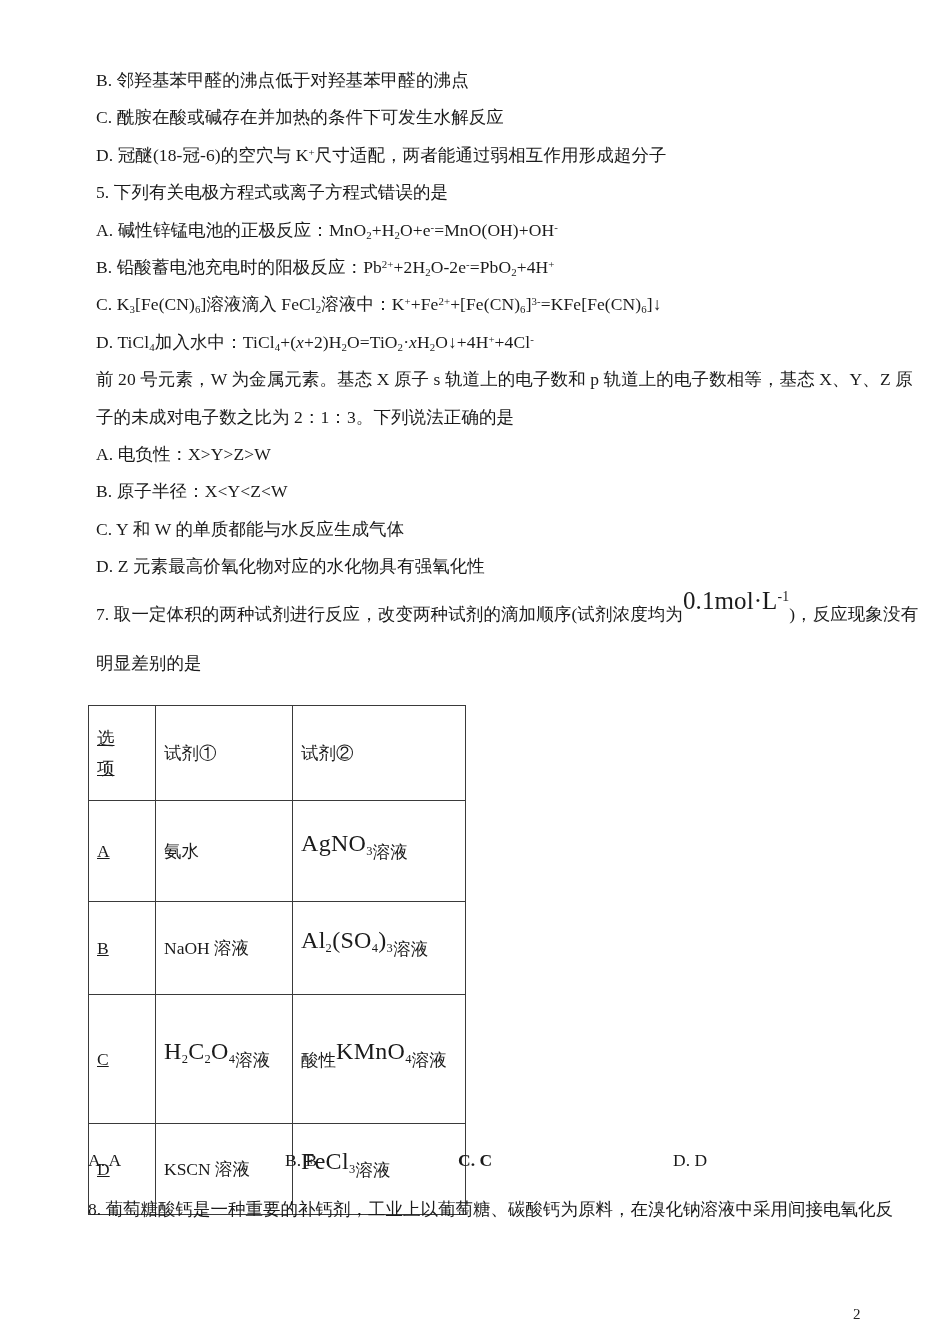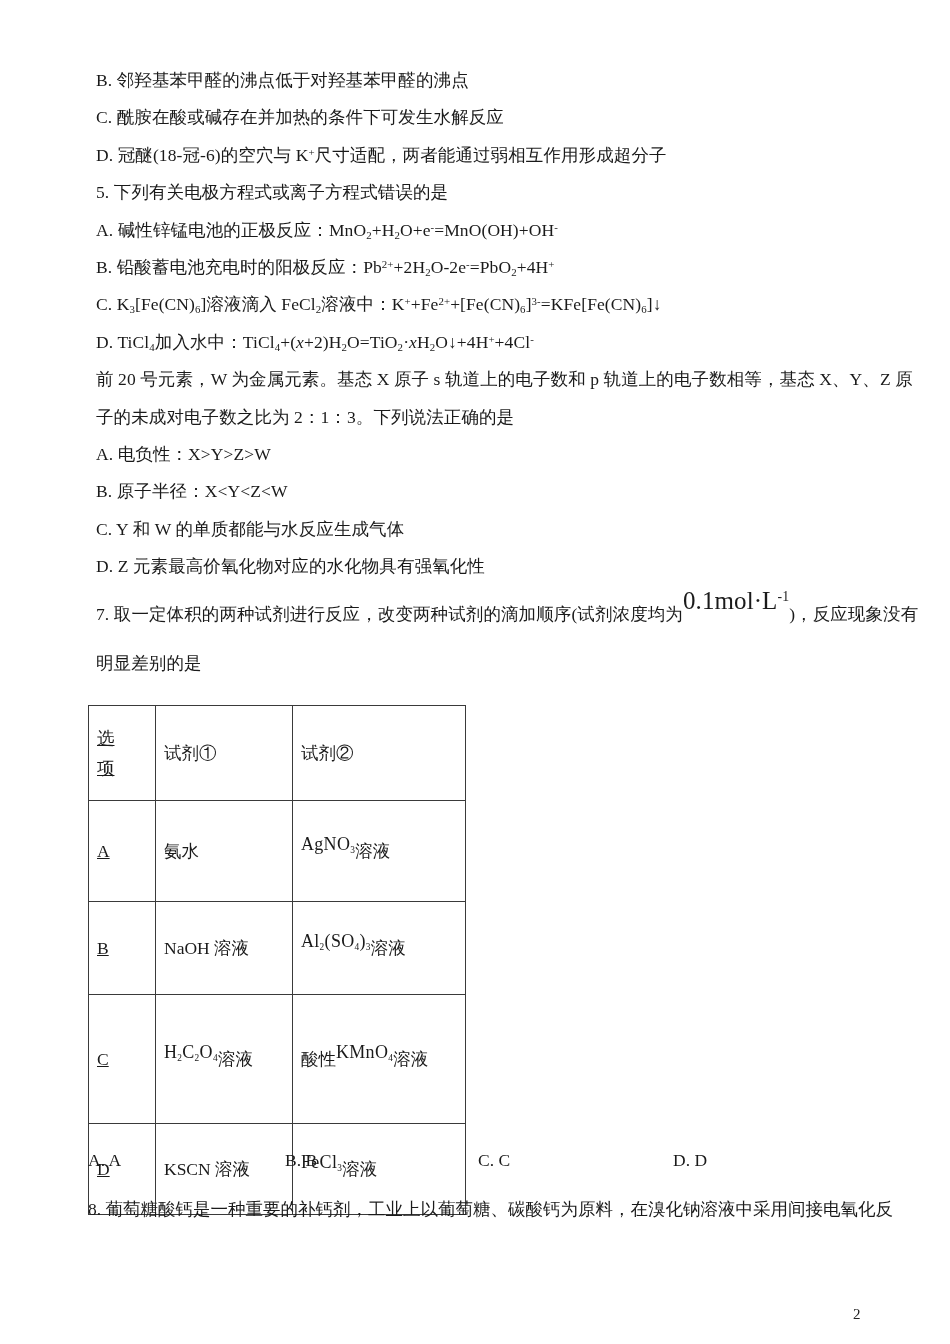--- a/index.html
+++ b/index.html
@@ -44,21 +44,21 @@
   }
   sup {
     font-size: 0.62em;
     line-height: 0;
     vertical-align: 0.50em;
   }
   .ital { font-style: italic; }
   
   .mathobj {
     font-family: "Liberation Serif", "DejaVu Serif", serif;
-    font-size: 18px;
+    font-size: 24px;
     position: relative;
     top: -7px;
     white-space: nowrap;
     letter-spacing: 0.3px;
   }
   .mathobj sub {
     font-size: 0.52em;
     vertical-align: -0.30em;
   }
   .mathinline {
@@ -112,21 +112,21 @@
     width: 790px;
     height: 30px;
   }
   .answers span {
     position: absolute;
     font-size: 17.5px;
     top: 0;
   }
   .ans-a { left: 0px; }
   .ans-b { left: 197px; }
-  .ans-c { left: 390px; }
+  .ans-c { left: 370px; font-weight: bold; }
   .ans-d { left: 585px; }
 
   .q8 {
     position: absolute;
     left: 88px;
     top: 1191px;
     width: 800px;
     font-size: 17.5px;
     line-height: 37.4px;
     white-space: nowrap;

